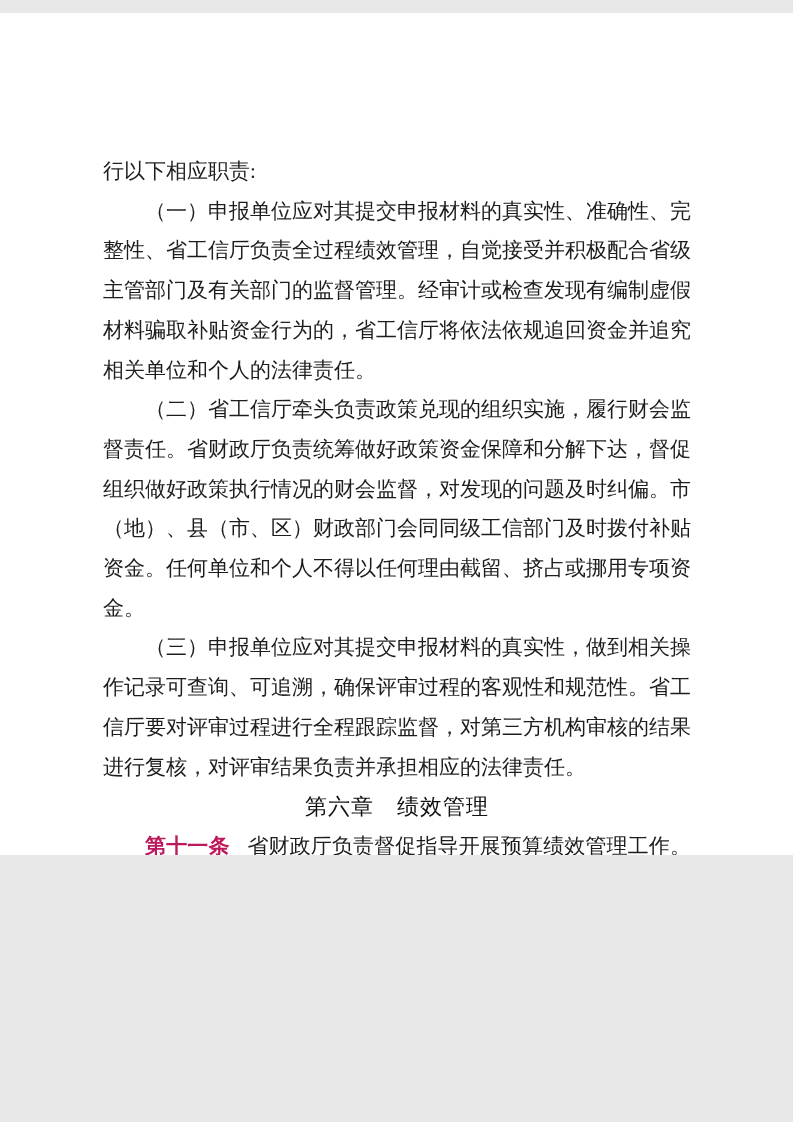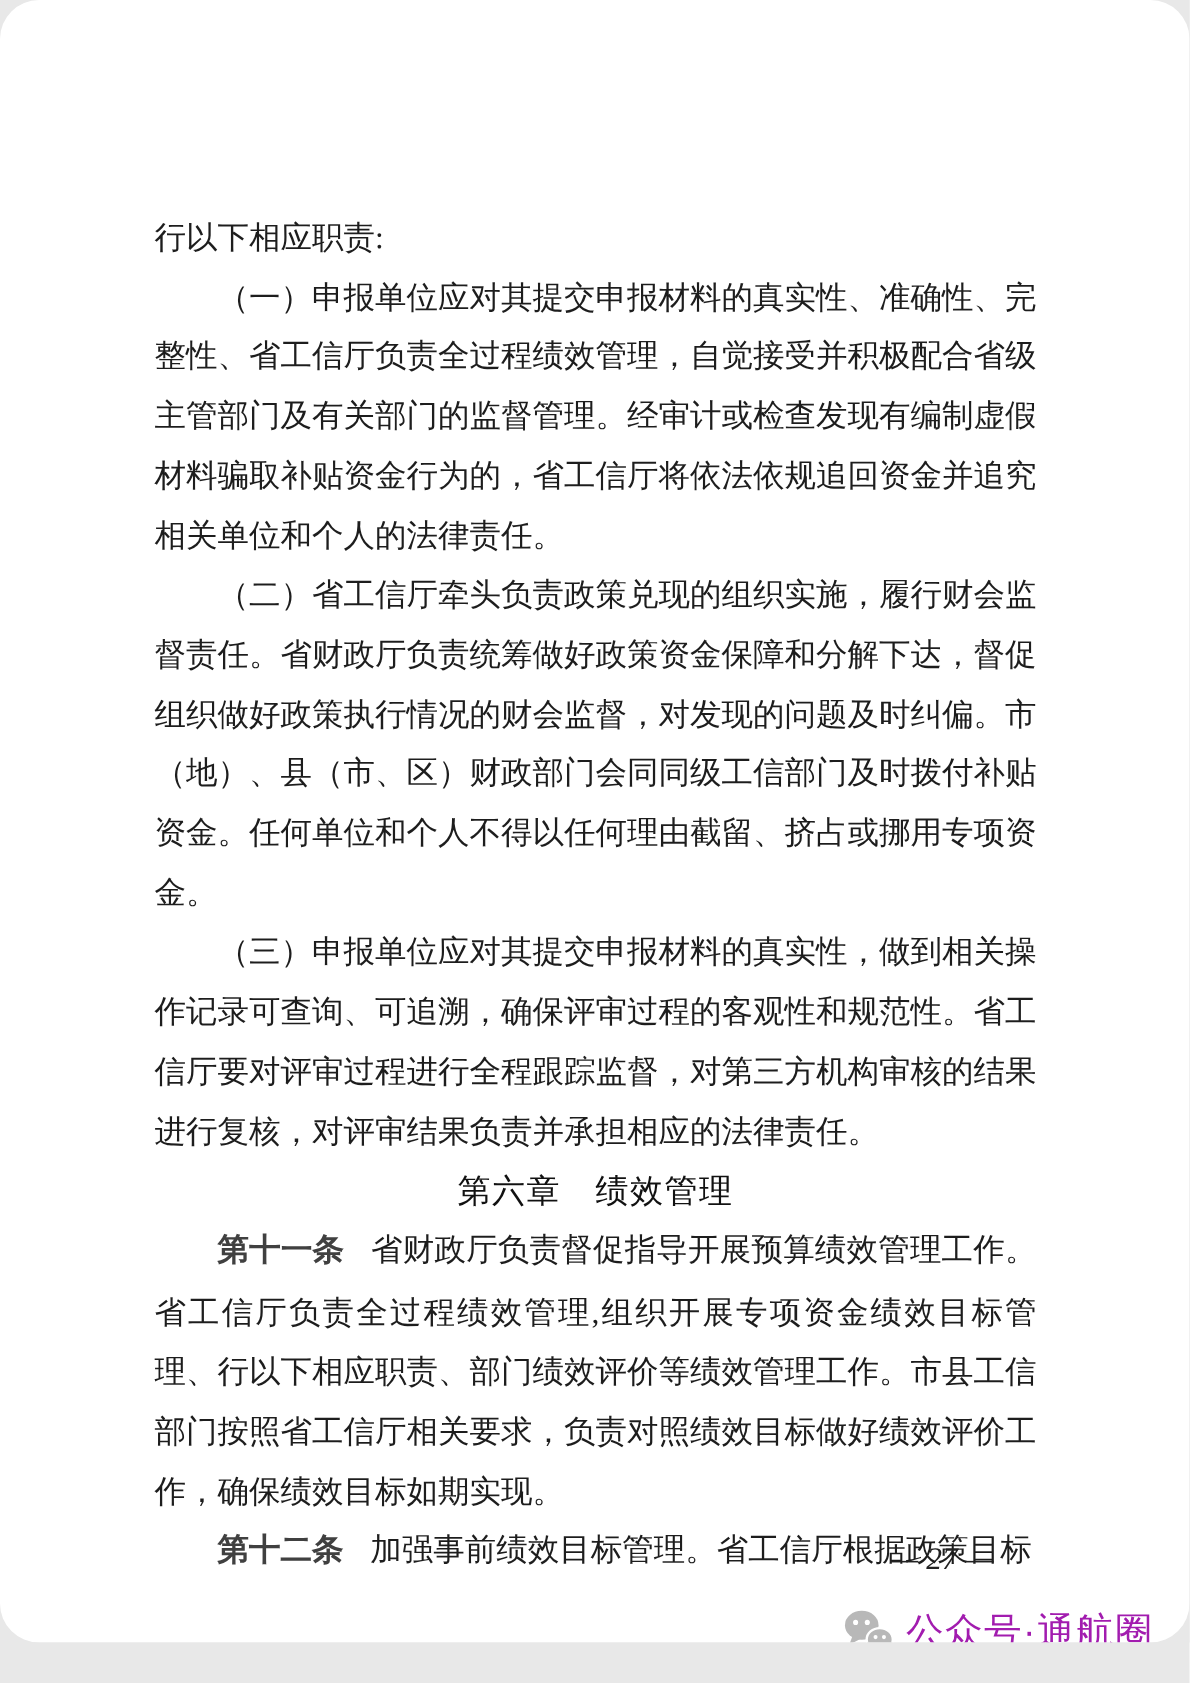--- a/index.html
+++ b/index.html
@@ -1,24 +1,23 @@
 <!DOCTYPE html>
 <html><head>
 <meta charset="utf-8">
 <style>
   html, body { margin: 0; padding: 0; background: #e8e8e8; }
   .page {
     position: relative;
     width: 793px;
-    height: 1095px;
-    margin: 0 auto;
+    height: 842px;
+    margin: 13px auto;
     background: #ffffff;
     overflow: hidden;
     font-family: "Liberation Serif", serif;
-    border-radius: 26px;
   }
   .content {
     position: absolute;
     left: 103px;
     top: 139px;
     width: 588px;
     font-size: 21px;
     line-height: 39.7px;
     color: #1d1d1d;
     text-align: justify;
@@ -40,21 +39,21 @@
     text-indent: 0;
     font-weight: normal;
     font-family: "Liberation Sans", sans-serif;
     color: #111111;
     letter-spacing: 1px;
   }
   .article-label {
     font-weight: bold;
     font-family: Liberation Mono, monospace;
     margin-right: 0.85em;
-    color: #404040;
+    color: #be185d;
   }
   .page-number {
     position: absolute;
     left: 573px;
     top: 1026px;
     width: 110px;
     text-align: center;
     font-size: 21px;
     line-height: 26px;
     color: #222222;

